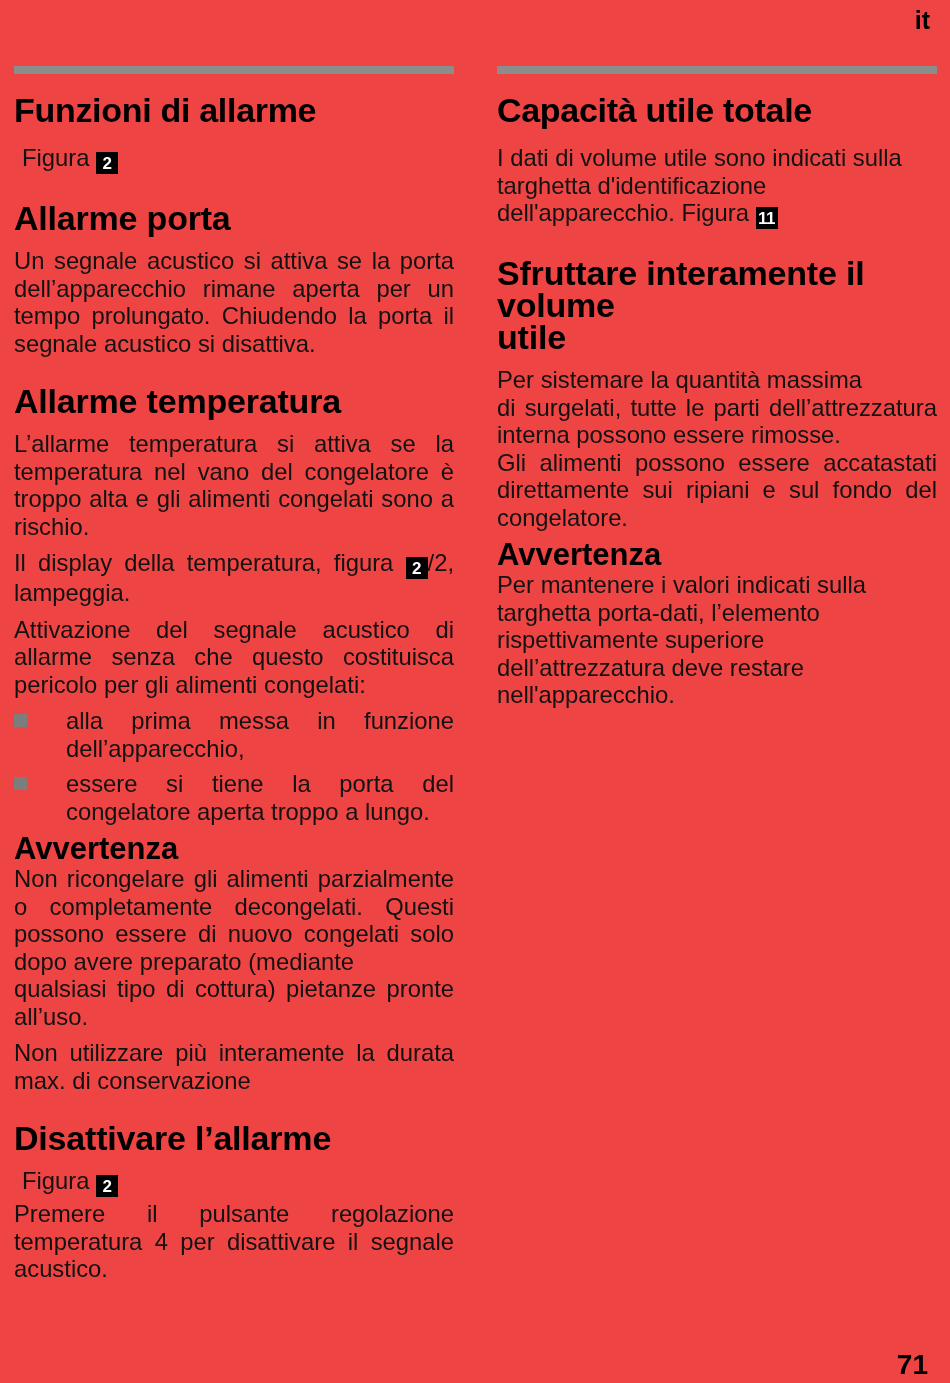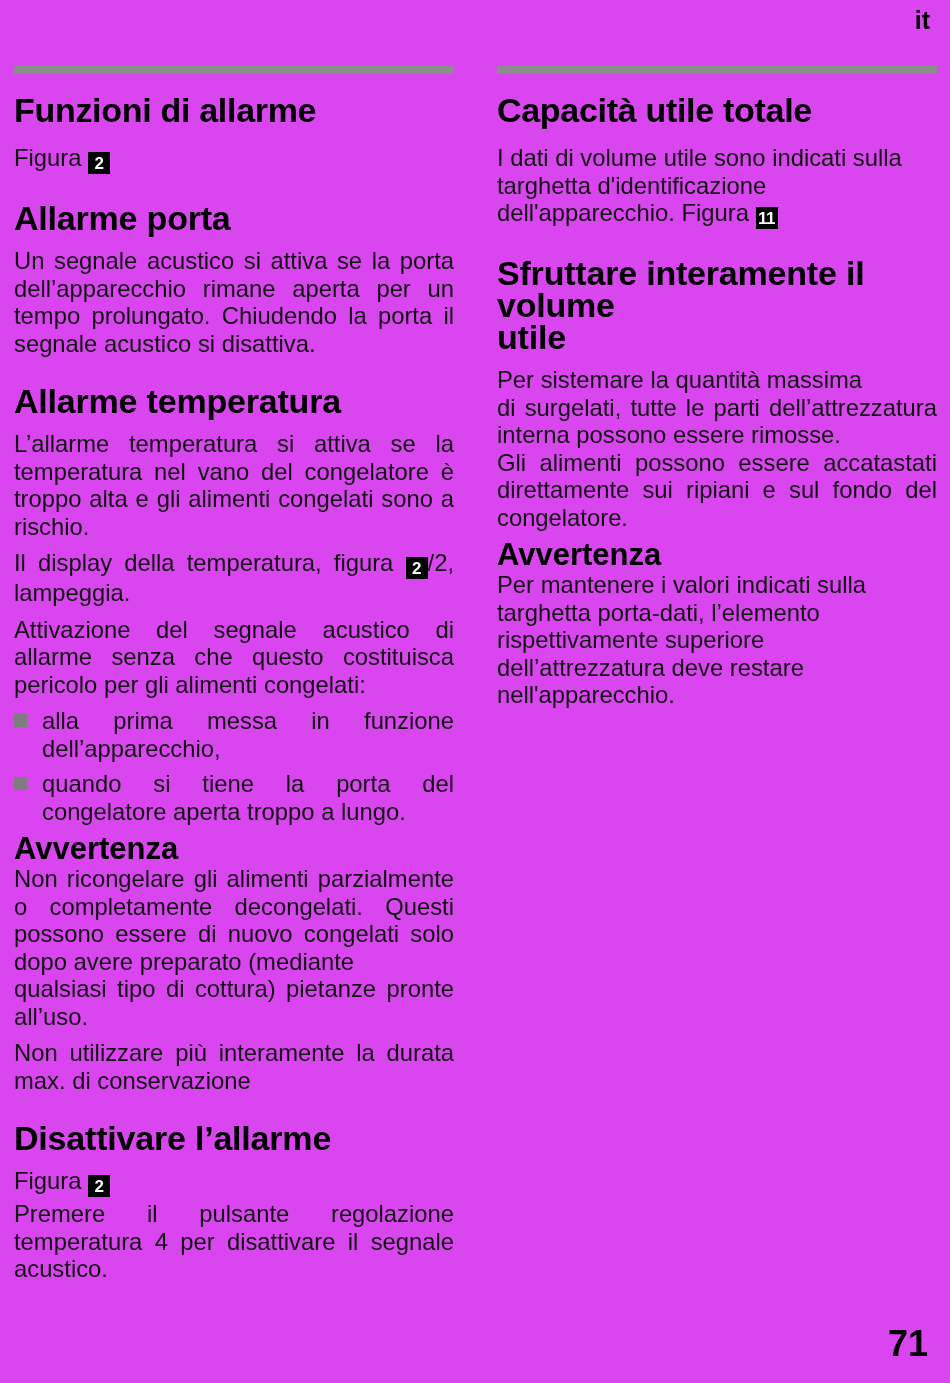--- a/index.html
+++ b/index.html
@@ -1,57 +1,57 @@
 <!DOCTYPE html>
 <html lang="it"><head>
 <meta charset="utf-8">
 <style>
   html,body{margin:0;padding:0;background:#ffffff;}
   .page{
-    position:relative;width:950px;height:1383px;background:#d946ef;
+    position:relative;width:950px;height:1383px;background:#ef4444;
     font-family:"Liberation Sans", sans-serif;color:#121212;overflow:hidden;
   }
   .lang-marker{
     position:absolute;top:6px;right:20px;
     font-size:25px;font-weight:bold;color:#000;
   }
   .page-number{
-    position:absolute;bottom:18px;right:22px;
-    font-size:36px;font-weight:bold;color:#000;
+    position:absolute;bottom:2px;right:22px;
+    font-size:28px;font-weight:bold;color:#000;
   }
   .col{position:absolute;top:66px;width:440px;}
   .col-left{left:14px;}
   .col-right{left:497px;}
   .rule{height:8px;background:#8c8c8c;margin:0 0 13px 0;}
   h1{
     font-size:34px;line-height:46px;font-weight:bold;color:#000;
     margin:0 0 11px 0;letter-spacing:-0.3px;
   }
   h2{
     font-size:34px;line-height:32px;font-weight:bold;color:#000;
     margin:28px 0 13px 0;letter-spacing:-0.2px;
   }
   .para{
     font-size:23.8px;line-height:27.5px;text-align:justify;
     margin:0 0 9px 0;
   }
   .preline{white-space:pre-line;}
-  .figref{font-size:23.8px;line-height:27px;margin:0 0 3px 0;}
+  .figref{font-size:23.8px;line-height:27px;margin:0 0 3px 8px;}
   .note-label{
     font-size:31px;line-height:27px;font-weight:bold;color:#000;
     margin:10px 0 3px 0;
   }
   .badge{
     display:inline-block;min-width:22px;height:22px;line-height:23px;
     background:#000000;color:#ffffff;font-weight:bold;font-size:17px;
     text-align:center;vertical-align:-3px;padding:0 1px;box-sizing:border-box;
     letter-spacing:-0.5px;
   }
   ul.bullets{list-style:none;margin:9px 0 2px 0;padding:0;}
-  ul.bullets li{display:flex;margin:0 0 8px 0;}
+  ul.bullets li{display:flex;margin:0 0 8px 0;gap:24px;}
   .bullet-sq{
     flex:0 0 13px;width:13px;height:13px;background:#7d7d7d;
     margin:7px 15px 0 0;
   }
   .li-text{flex:1;font-size:23.8px;line-height:27.5px;text-align:justify;}
 </style>
 </head>
 <body>
 
 <div class="page">
@@ -73,21 +73,21 @@
     <p class="para"><span>Il display della temperatura, figura </span><span class="badge">2</span><span>/2, lampeggia.</span></p>
     <p class="para">Attivazione del segnale acustico di allarme senza che questo costituisca pericolo per gli alimenti congelati:</p>
 
     <ul class="bullets">
       <li>
         <span class="bullet-sq"></span>
         <span class="li-text">alla prima messa in funzione dell’apparecchio,</span>
       </li>
       <li>
         <span class="bullet-sq"></span>
-        <span class="li-text">quando si tiene la porta del congelatore aperta troppo a lungo.</span>
+        <span class="li-text">essere si tiene la porta del congelatore aperta troppo a lungo.</span>
       </li>
     </ul>
 
     <p class="note-label">Avvertenza</p>
     <p class="para preline">Non ricongelare gli alimenti parzialmente o completamente decongelati. Questi possono essere di nuovo congelati solo dopo avere preparato (mediante
 qualsiasi tipo di cottura) pietanze pronte all’uso.</p>
     <p class="para">Non utilizzare più interamente la durata max. di conservazione</p>
 
     <h2>Disattivare l’allarme</h2>
     <p class="figref"><span>Figura</span> <span class="badge">2</span></p>

